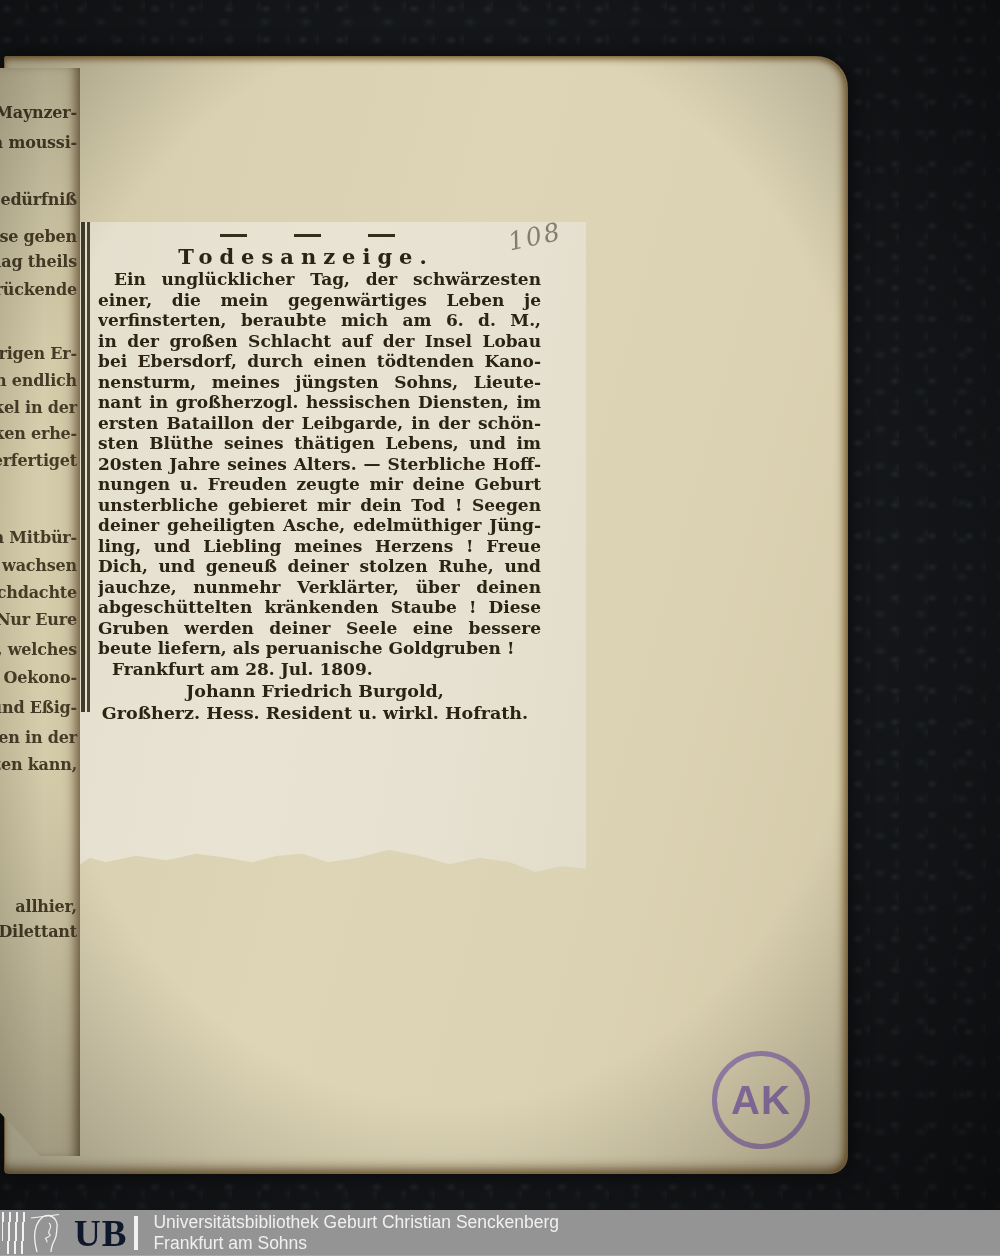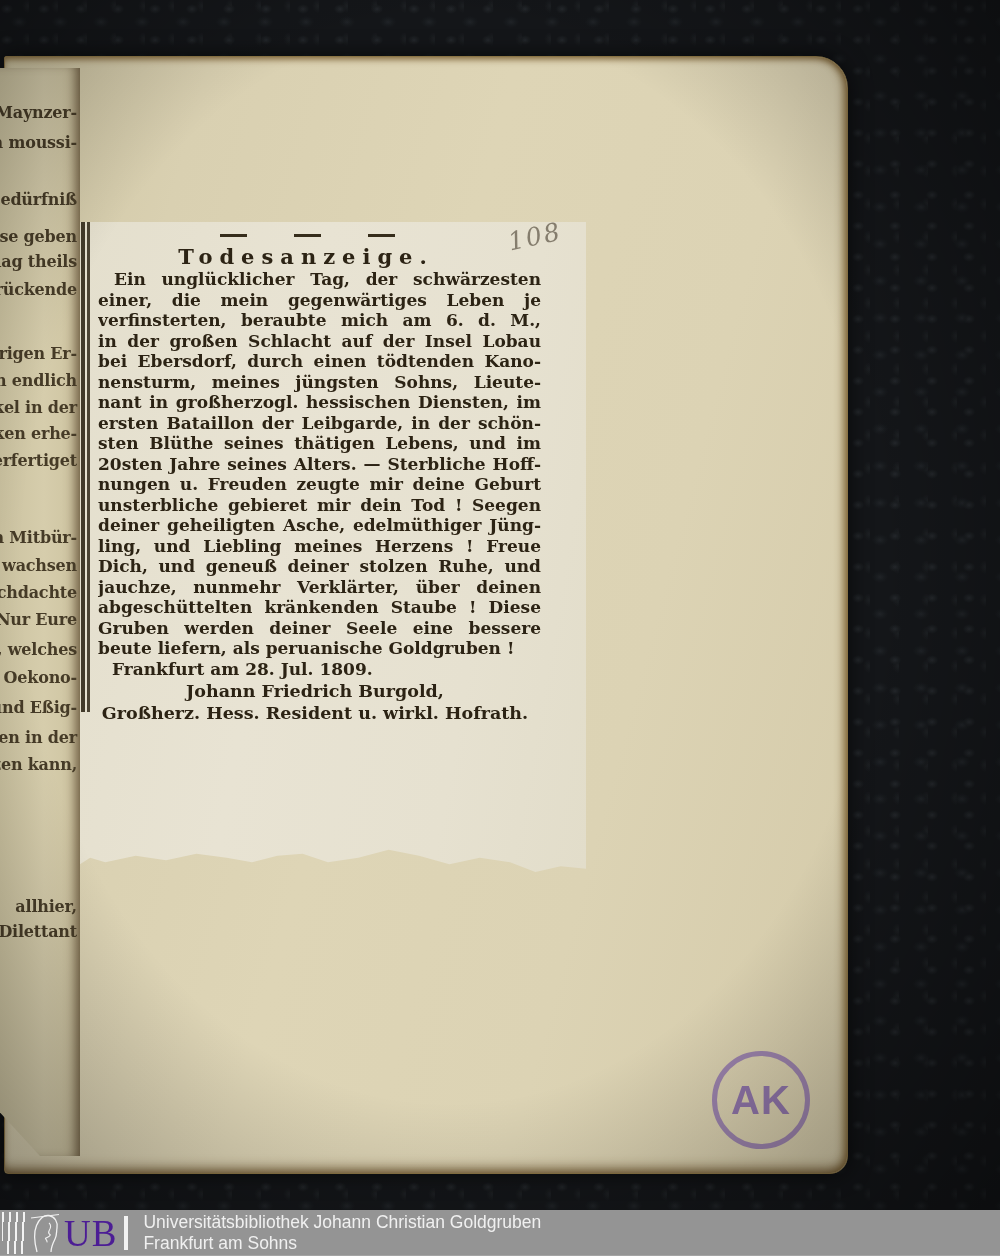--- a/index.html
+++ b/index.html
@@ -74,22 +74,22 @@
     color:rgba(128,99,165,.85);letter-spacing:1px;}
 
   
   .footer{position:absolute;left:0;bottom:0;width:1000px;height:46px;background:#949494;
     display:flex;align-items:center;font-family:"Liberation Sans",sans-serif;
     box-shadow:0 -1px 0 rgba(255,255,255,.15) inset;}
   .logo{display:flex;align-items:center;height:100%;position:relative;}
   .logo-lines{margin-left:2px;width:25px;height:42px;
     background:repeating-linear-gradient(93deg,#f2f2f2 0 2px,rgba(0,0,0,0) 2px 7px);}
   .goethe{width:34px;height:42px;margin-left:1px;}
-  .ub-text{font-family:"Liberation Serif",serif;font-weight:400;font-size:37px;line-height:1;
-    color:#4c1d95;margin-left:2px;letter-spacing:1px;}
+  .ub-text{font-family:"Liberation Serif",serif;font-weight:700;font-size:37px;line-height:1;
+    color:#0f172a;margin-left:12px;letter-spacing:1px;}
   .logo-divider{width:4px;height:34px;background:#f2f2f2;margin-left:7px;}
   .footer-text{margin-left:15px;color:#f0f0f0;font-size:17.5px;line-height:21px;}
 </style>
 </head>
 <body>
 
 <div class="scene">
 
   <div class="page-main"></div>
 
@@ -165,18 +165,18 @@
       <div class="logo-lines"></div>
       <svg class="goethe" viewBox="0 0 34 42">
         <path d="M9 40 C6.5 31 5.5 21 8.5 13.5 C11 7 16 2.5 21 3.5 C27 4.8 30 10 29 16 C28.3 20 29 23.5 27 27 C25 31 23 35 23 40" stroke="#f2f2f2" stroke-width="1.3" fill="none"></path>
         <path d="M21 11 C23.5 13 22.5 16.5 21 19 C20 20.8 21 22 22.3 23 C21.3 25 19 25.3 17.5 26.3 C18 28 19.5 28.6 19 30.4" stroke="#f2f2f2" stroke-width="1.1" fill="none"></path>
         <path d="M3 6 L31 2.5" stroke="#f2f2f2" stroke-width="1.2" fill="none"></path>
       </svg>
       <span class="ub-text">UB</span>
       <div class="logo-divider"></div>
     </div>
     <div class="footer-text">
-      <div>Universitätsbibliothek Johann Christian Goldgruben</div>
+      <div>Universitätsbibliothek Geburt Christian Senckenberg</div>
       <div>Frankfurt am Sohns</div>
     </div>
   </div>
 
 </div>
 
 </body></html>

